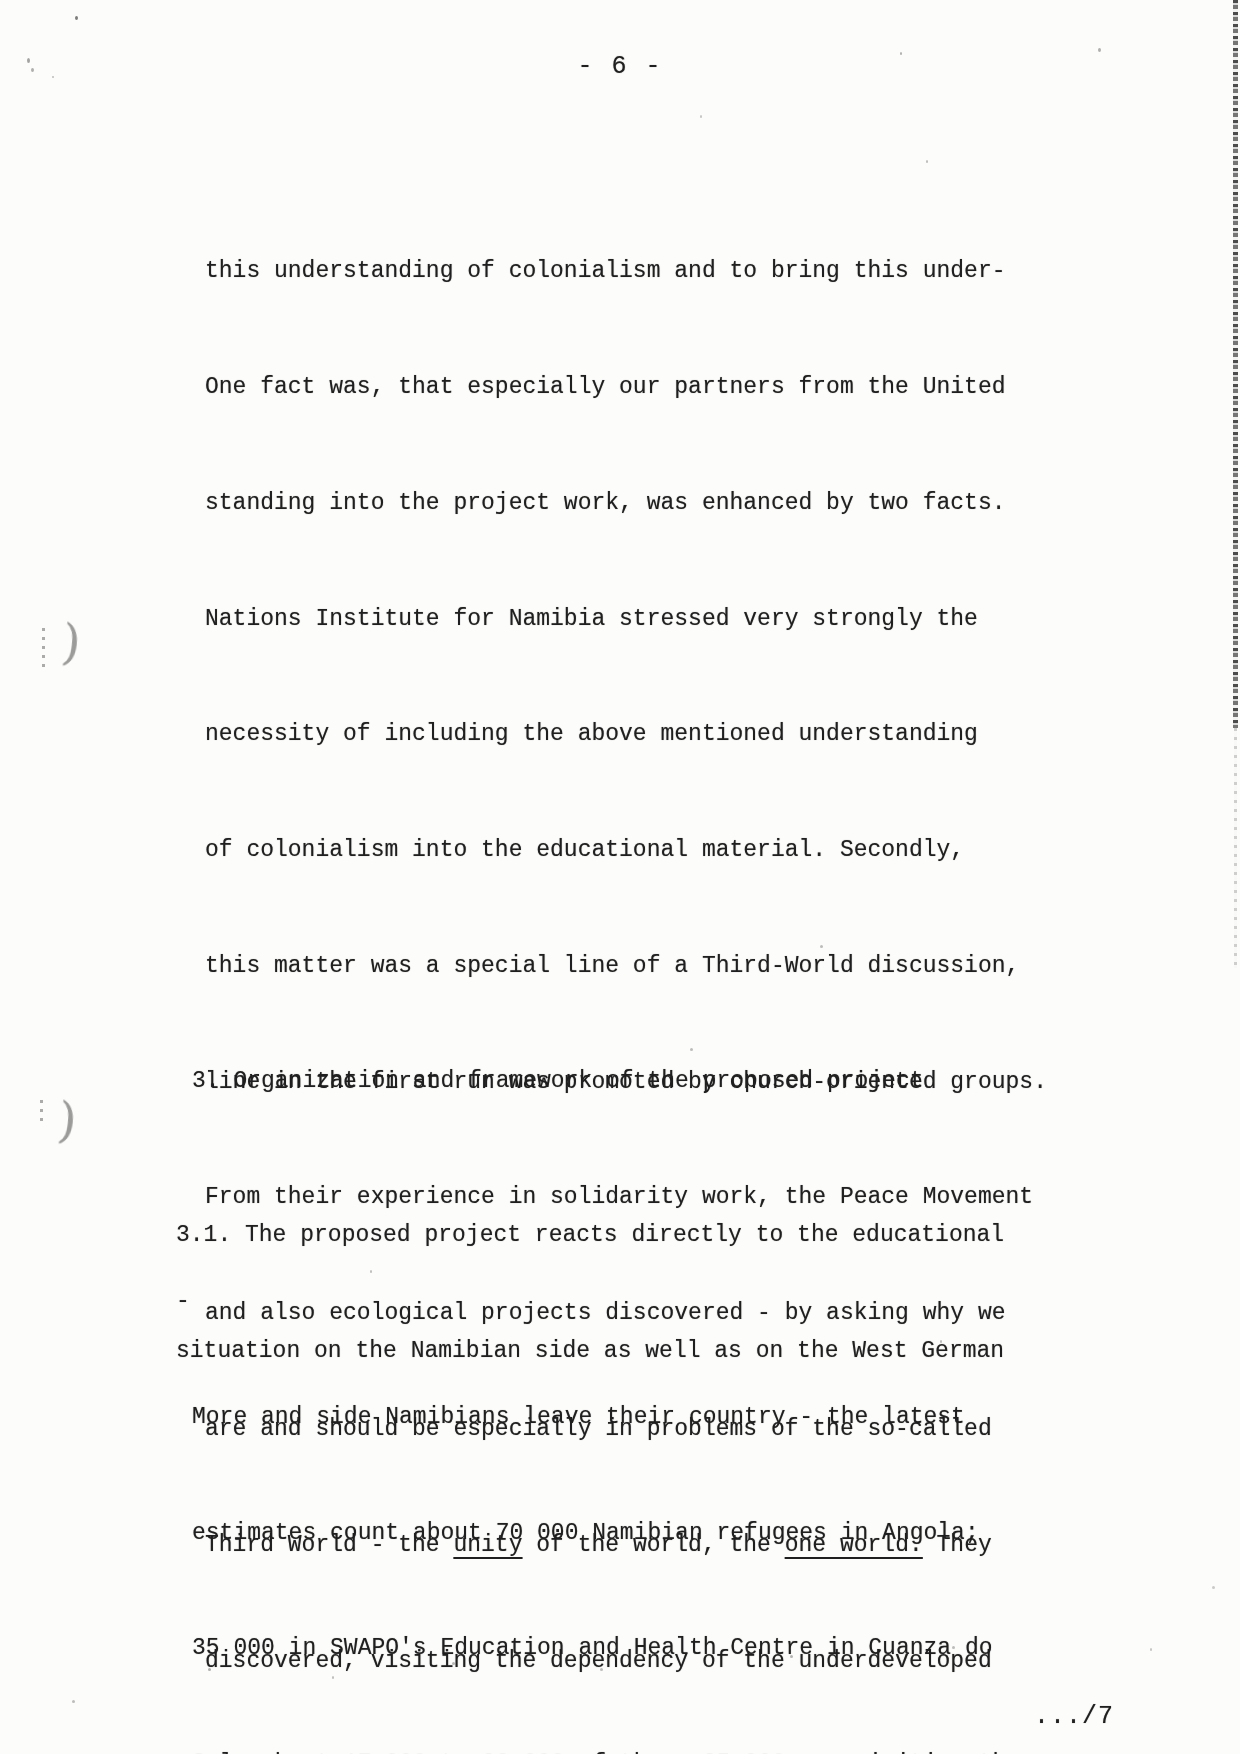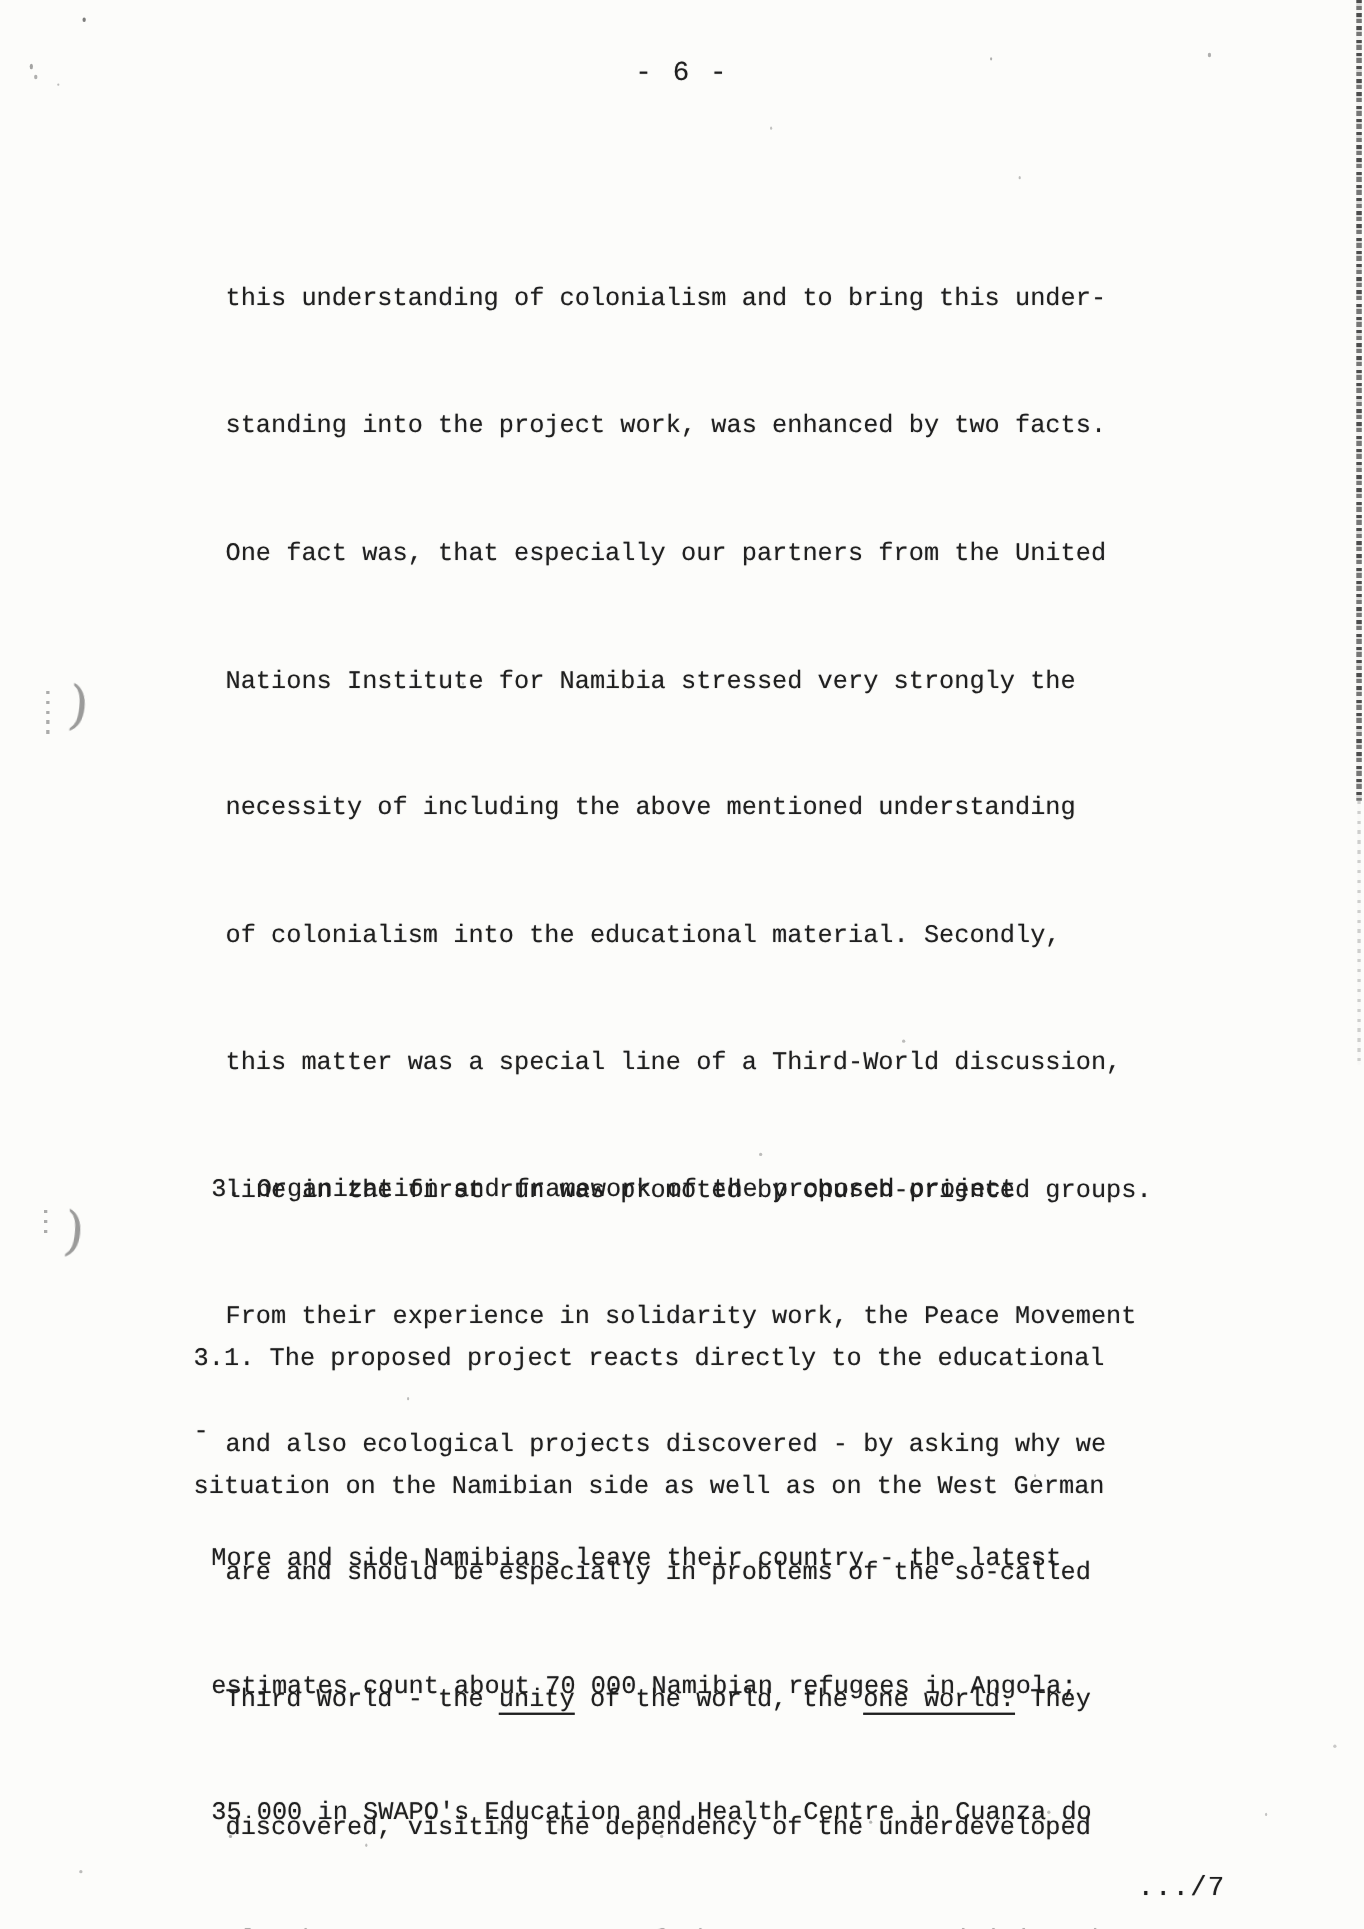--- a/index.html
+++ b/index.html
@@ -74,22 +74,22 @@
 </style>
 </head>
 <body>
 
 <div class="page">
 
   <div class="block pageno">- 6 -</div>
 
   <div class="block para1">
     <div class="tline">this understanding of colonialism and to bring this under-</div>
+    <div class="tline">One fact was, that especially our partners from the United</div>
     <div class="tline">standing into the project work, was enhanced by two facts.</div>
-    <div class="tline">One fact was, that especially our partners from the United</div>
     <div class="tline">Nations Institute for Namibia stressed very strongly the</div>
     <div class="tline">necessity of including the above mentioned understanding</div>
     <div class="tline">of colonialism into the educational material. Secondly,</div>
     <div class="tline">this matter was a special line of a Third-World discussion,</div>
     <div class="tline">line in the first run was promoted by church-oriented groups.</div>
     <div class="tline">From their experience in solidarity work, the Peace Movement</div>
     <div class="tline">and also ecological projects discovered - by asking why we</div>
     <div class="tline">are and should be especially in problems of the so-called</div>
     <div class="tline"><span>Third World - the </span><span class="u">unity</span><span> of the world, the </span><span class="u">one world.</span><span> They</span></div>
     <div class="tline">discovered, visiting the dependency of the underdeveloped</div>

